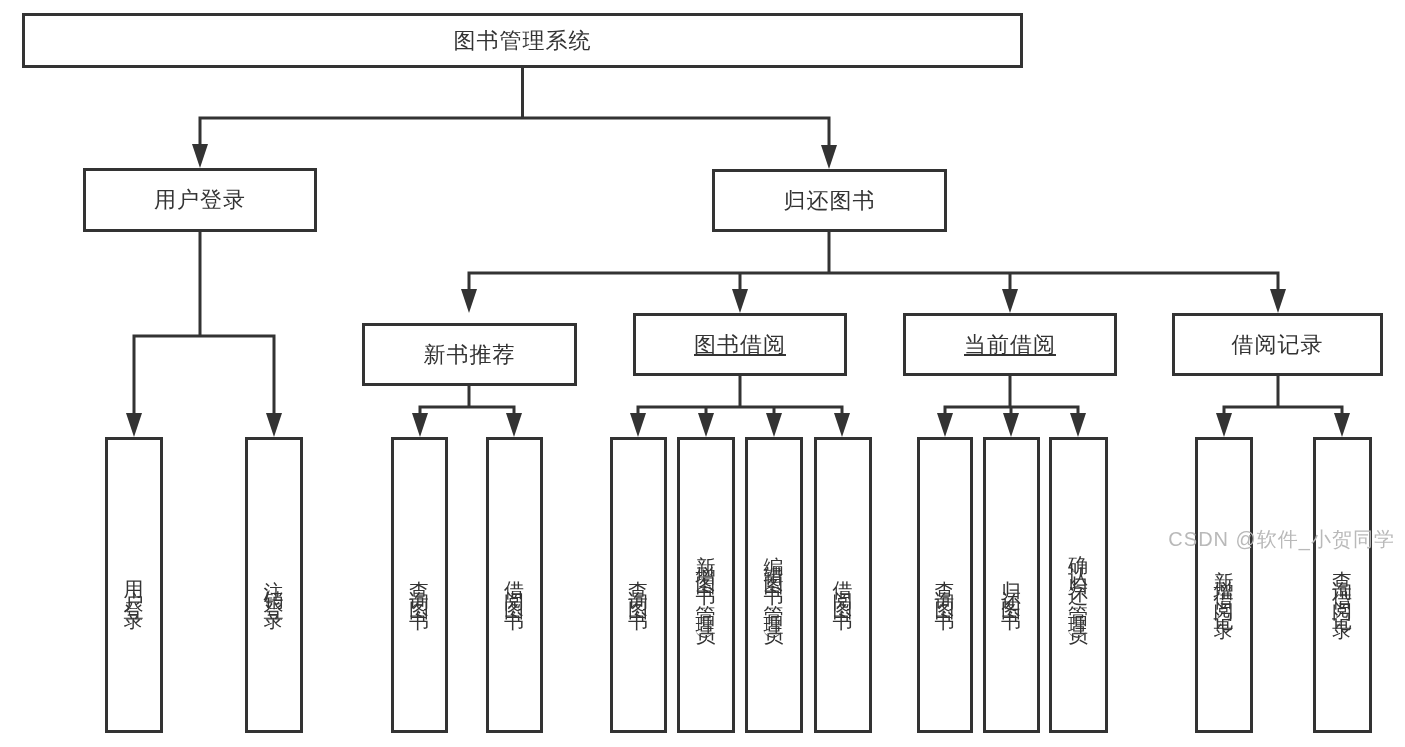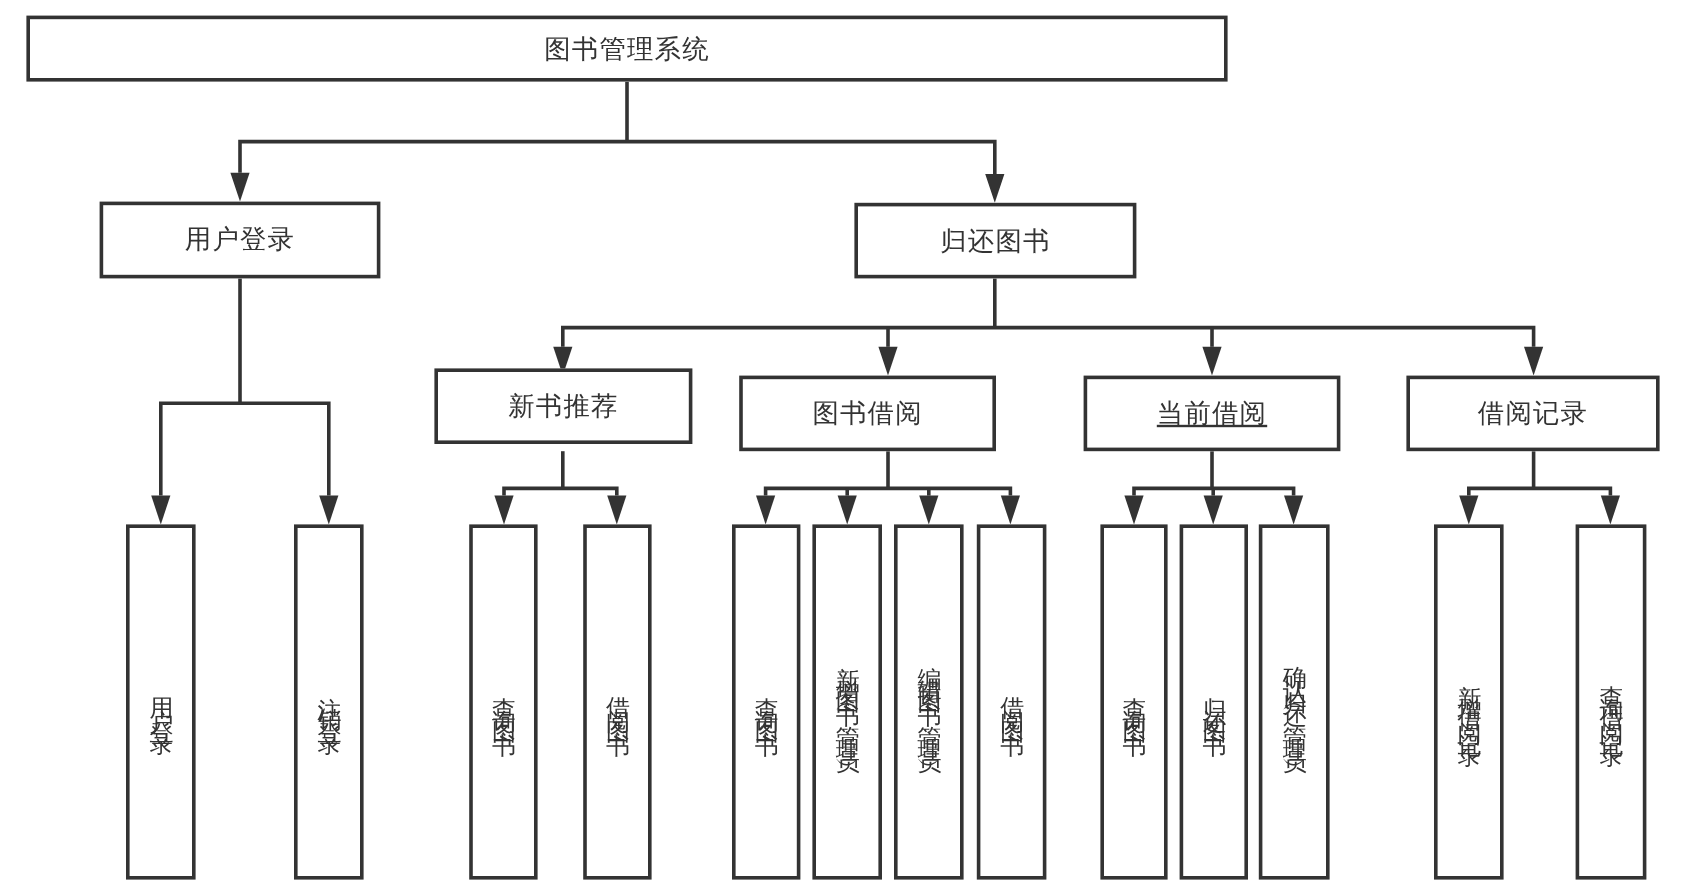--- a/index.html
+++ b/index.html
@@ -120,22 +120,22 @@
       <polygon points="1216,413 1232,413 1224,437"></polygon>
       <polygon points="1334,413 1350,413 1342,437"></polygon>
     </g>
   </svg>
 
   <div class="node root" style="left:22px; top:13px; width:1001px; height:55px;">图书管理系统</div>
 
   <div class="node" style="left:83px; top:168px; width:234px; height:64px;">用户登录</div>
   <div class="node" style="left:712px; top:169px; width:235px; height:63px;">归还图书</div>
 
-  <div class="node" style="left:362px; top:307px; width:215px; height:63px;">新书推荐</div>
-  <div class="node" style="left:616px; top:313px; width:214px; height:63px;">图书借阅</div>
+  <div class="node" style="left:362px; top:323px; width:215px; height:63px;">新书推荐</div>
+  <div class="node" style="left:633px; top:313px; width:214px; height:63px;text-decoration:underline;">图书借阅</div>
   <div class="node" style="left:903px; top:313px; width:214px; height:63px;text-decoration:underline;">当前借阅</div>
   <div class="node" style="left:1172px; top:313px; width:211px; height:63px;">借阅记录</div>
 
   <div class="node leaf" style="left:105px; top:437px; width:58px; height:296px;">
     <span class="vtext">用户登录</span>
   </div>
   <div class="node leaf" style="left:245px; top:437px; width:58px; height:296px;">
     <span class="vtext">注销登录</span>
   </div>
 
@@ -169,14 +169,15 @@
     <span class="vtext">确认归还（管理员）</span>
   </div>
 
   <div class="node leaf" style="left:1195px; top:437px; width:58px; height:296px;">
     <span class="vtext">新增借阅记录</span>
   </div>
   <div class="node leaf" style="left:1313px; top:437px; width:59px; height:296px;">
     <span class="vtext">查询借阅记录</span>
   </div>
 
+  <div class="watermark">CSDN @软件_小贺同学</div>
 
 </div>
 
 </body></html>

